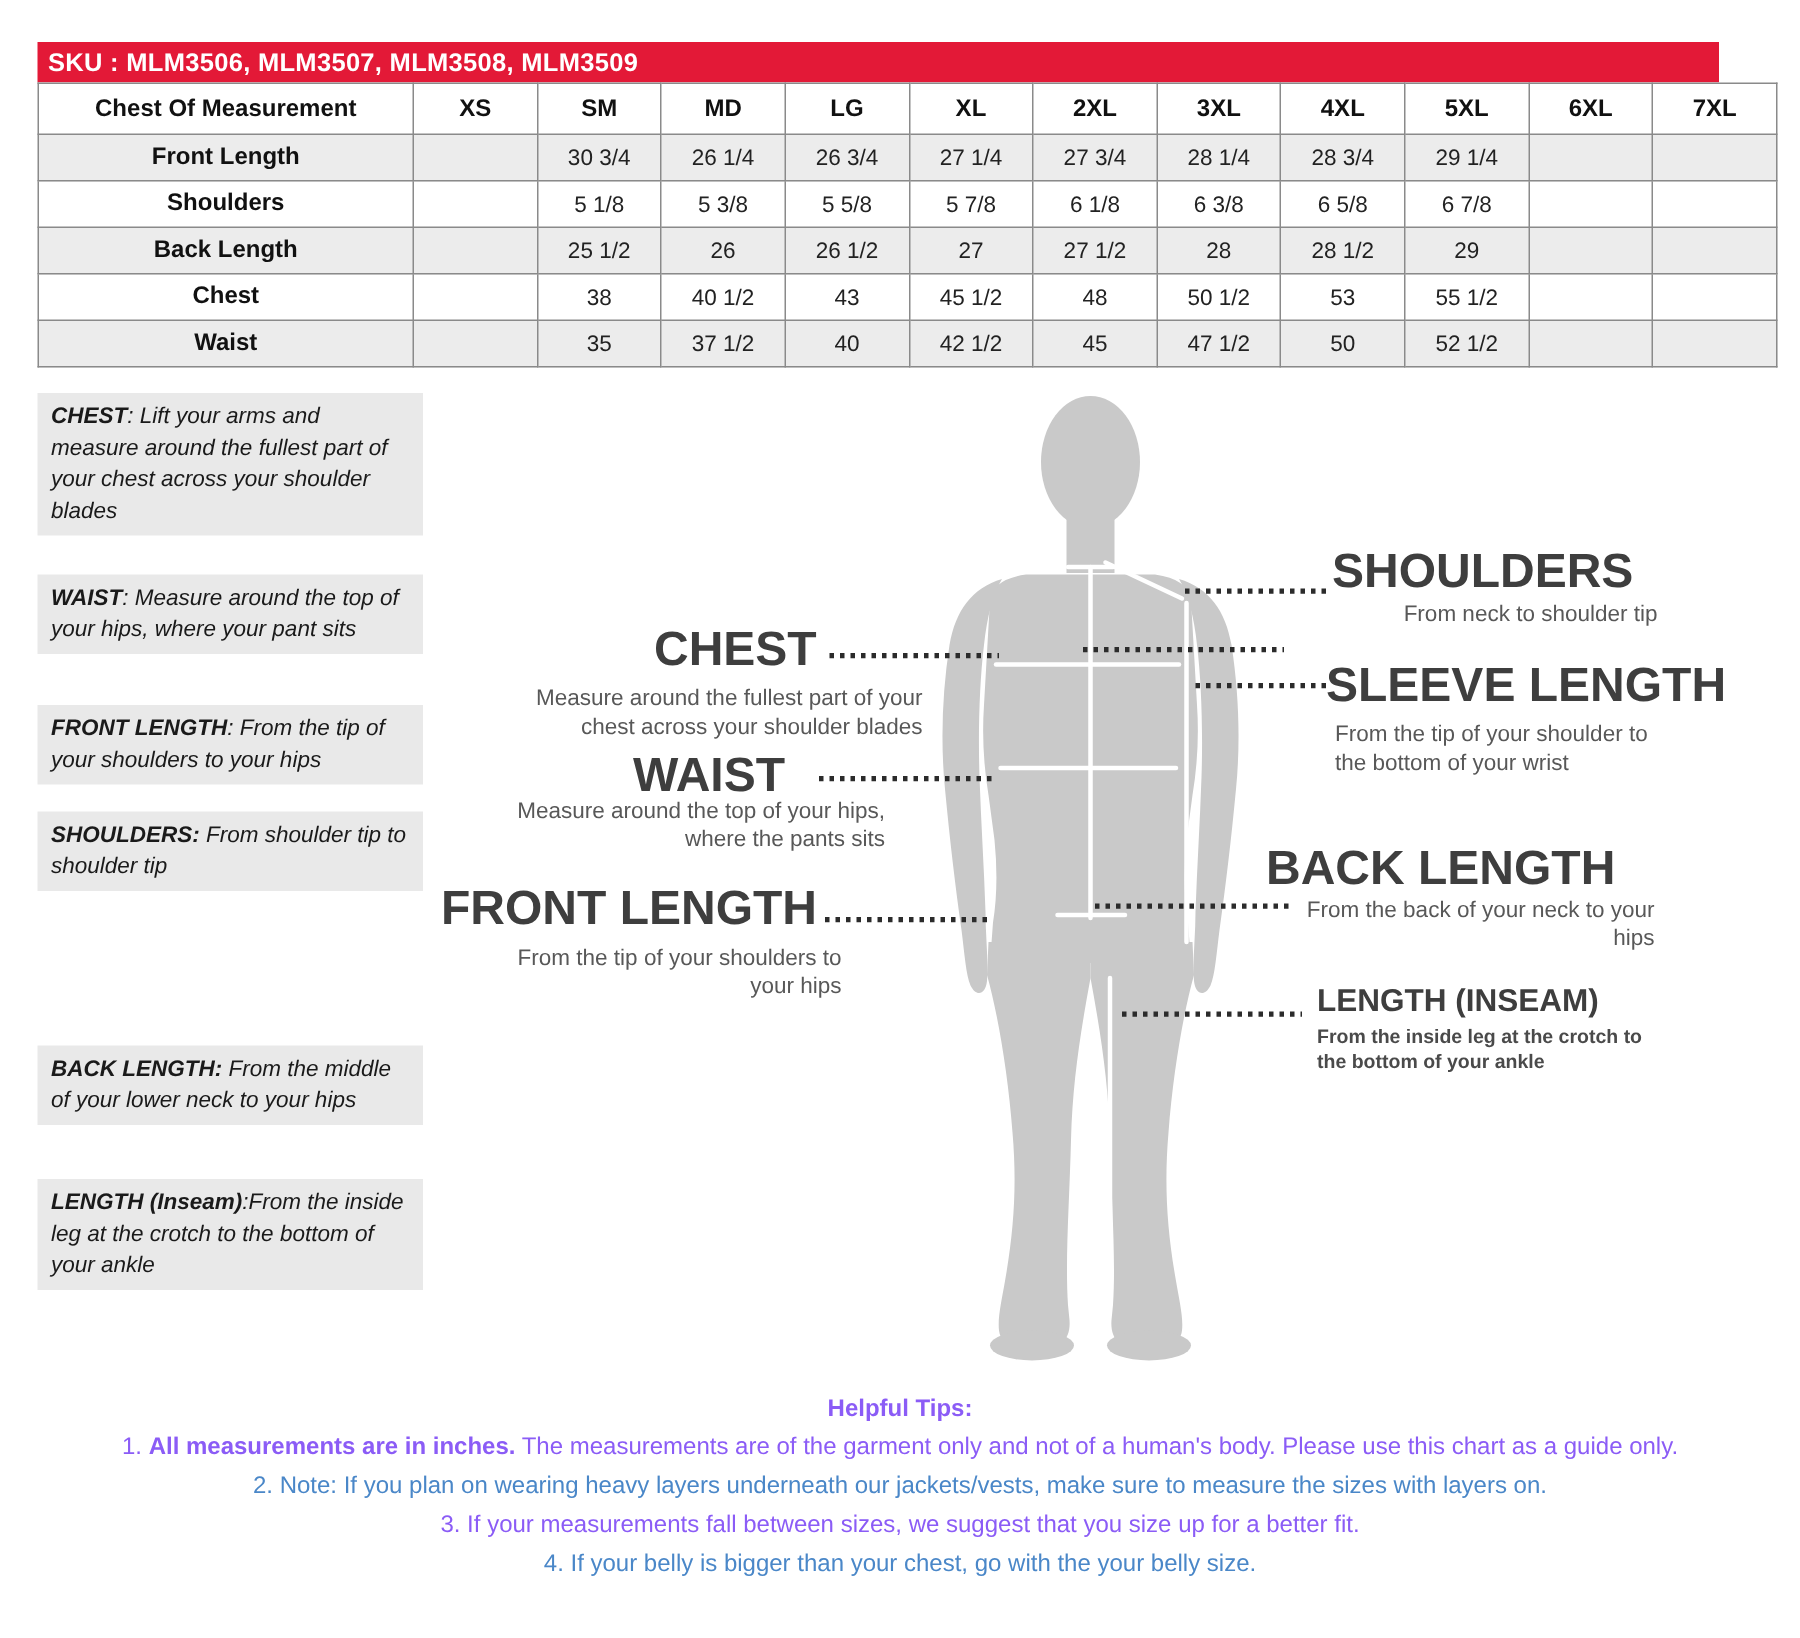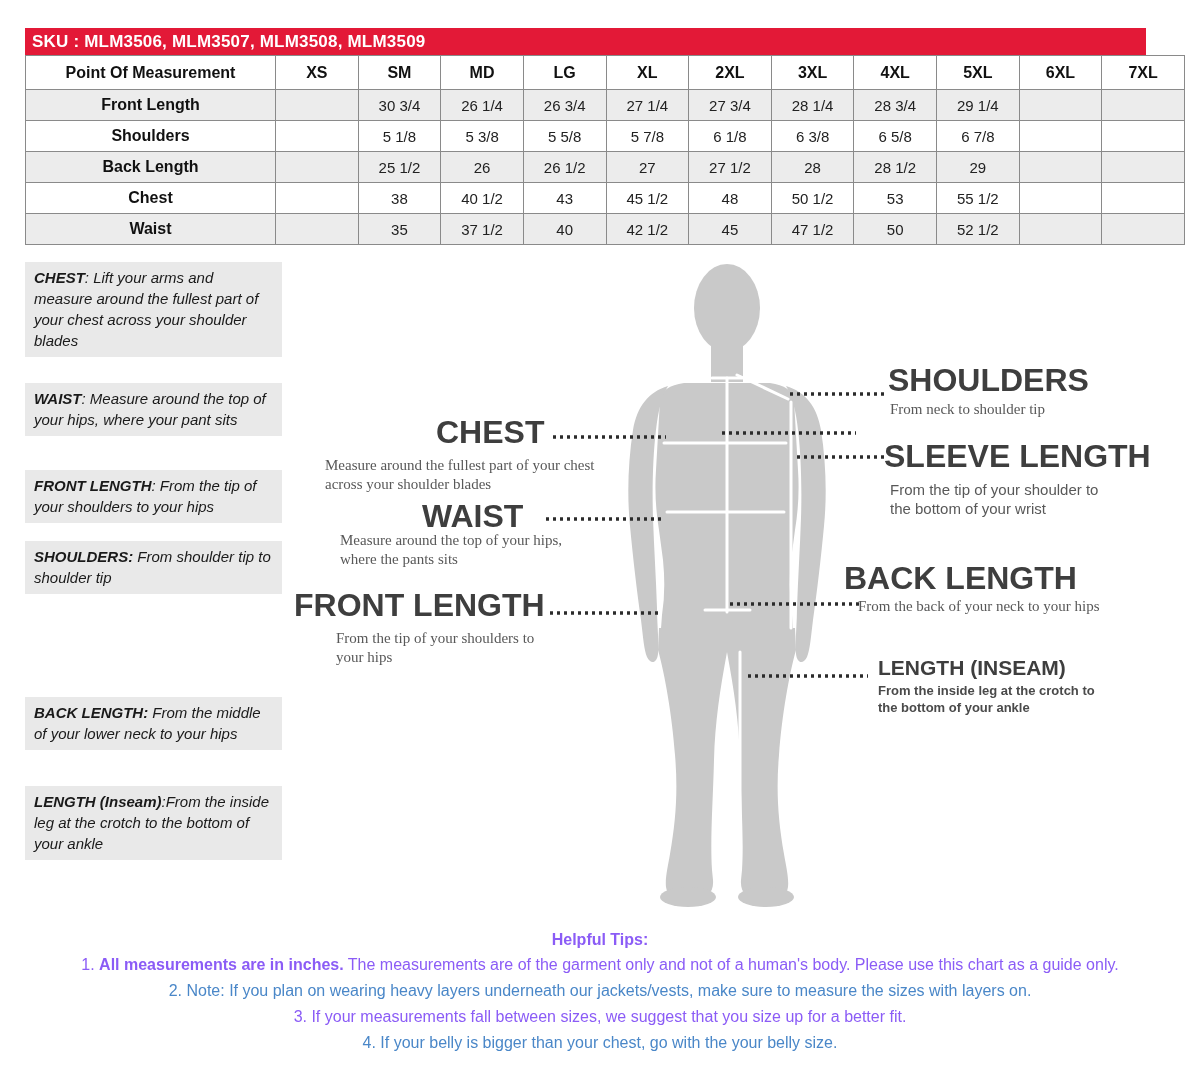--- a/index.html
+++ b/index.html
@@ -31,21 +31,21 @@
   .defbox{position:absolute; left:25px; width:257px; background:var(--defbg);
           font-size:15px; line-height:21px; color:#1a1a1a; padding:5px 9px 6px 9px; z-index:2;font-style:italic;}
   .defbox b{font-weight:bold;}
 
   
   svg.overlay{position:absolute; left:0; top:0; z-index:1;}
 
   .biglabel{position:absolute; font-size:32px; font-weight:bold; color:var(--label-dark);
             letter-spacing:0; white-space:nowrap; z-index:2;}
   .desc{position:absolute; font-size:15px; line-height:19px; color:var(--desc-gray); z-index:2;}
-  .desc.center{text-align:left;font-family:Liberation Serif, serif;}
+  .desc.center{text-align:right;}
   .inseam-label{position:absolute; font-size:21px; font-weight:bold; color:var(--label-dark);
                 white-space:nowrap; z-index:2;}
   .inseam-desc{position:absolute; font-size:13px; line-height:17px; font-weight:600;
                color:#4a4a4a; z-index:2;}
 
   
   .tips{position:absolute; left:0; top:931px; width:1200px; text-align:center; z-index:2;}
   .tips .tline{font-size:16px; color:#8b5cf6; margin-bottom:8px;}
   .tips .title{font-weight:bold; margin-bottom:7px;}
   .tips .blue{color:var(--tip-blue);}
@@ -53,21 +53,21 @@
 </head>
 <body>
 
 <div class="canvas">
 
   <div class="sku-bar">SKU : MLM3506, MLM3507, MLM3508, MLM3509</div>
 
   <table class="size">
     <thead>
       <tr>
-          <th class="poml">Point Of Measurement</th>
+          <th class="poml">Chest Of Measurement</th>
           <th>XS</th>
           <th>SM</th>
           <th>MD</th>
           <th>LG</th>
           <th>XL</th>
           <th>2XL</th>
           <th>3XL</th>
           <th>4XL</th>
           <th>5XL</th>
           <th>6XL</th>

